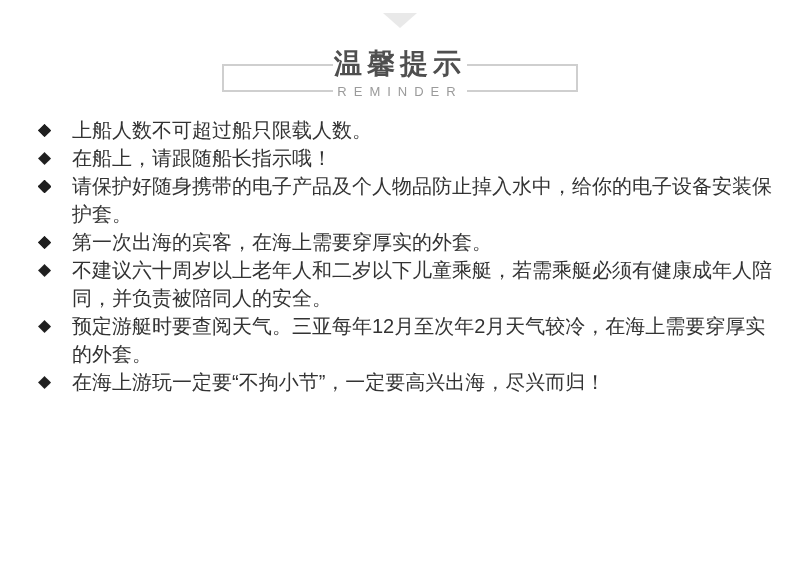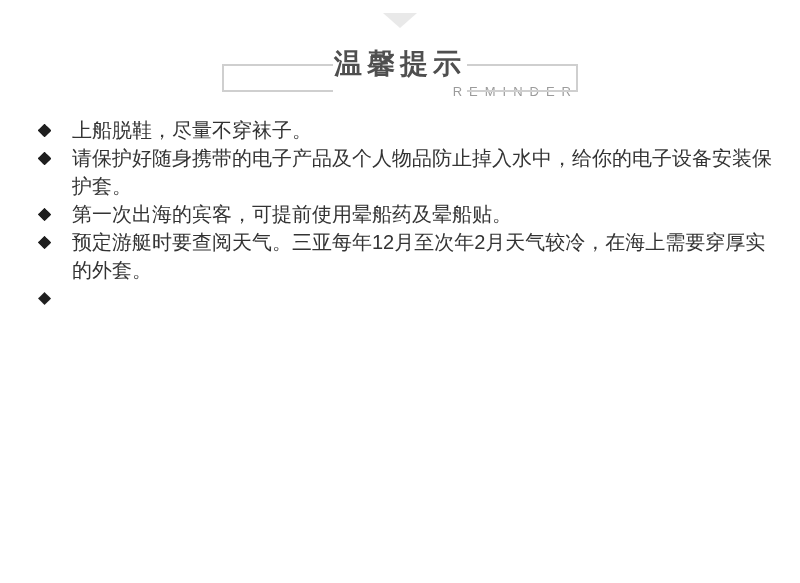--- a/index.html
+++ b/index.html
@@ -53,21 +53,21 @@
     line-height: 40px;
     letter-spacing: 5px;
     text-align: center;
     color: #4f4f4f;
     white-space: nowrap;
   }
   .subtitle {
     font-size: 13px;
     line-height: 16px;
     letter-spacing: 7px;
-    text-align: right;
+    text-align: center;
     color: #9b9b9b;
     white-space: nowrap;
   }
   
   .reminder-list {
     list-style: none;
     margin: 16px 0 0 0;
     padding: 0 20px 0 38px;
   }
   .reminder-list li {
@@ -96,27 +96,27 @@
 
   <div class="title-wrap">
     <div class="bracket bracket-left"></div>
     <div class="bracket bracket-right"></div>
     <h1 class="title">温馨提示</h1>
     <div class="subtitle">REMINDER</div>
   </div>
 
   <ul class="reminder-list">
       <li><span class="bullet">◆</span></li>
+      <li><span class="bullet">◆</span><span>上船人数不可超过船只限载人数。</span></li>
+      <li><span class="bullet">◆</span><span>在船上，请跟随船长指示哦！</span></li>
       <li><span class="bullet">◆</span></li>
-      <li><span class="bullet">◆</span></li>
-      <li><span class="bullet">◆</span><span>上船脱鞋，尽量不穿袜子。</span></li>
       <li><span class="bullet">◆</span></li>
       <li><span class="bullet">◆</span></li>
       <li><span class="bullet">◆</span></li>
       <li><span class="bullet">◆</span><span>请保护好随身携带的电子产品及个人物品防止掉入水中，给你的电子设备安装保护套。</span></li>
       <li><span class="bullet">◆</span></li>
-      <li><span class="bullet">◆</span><span>第一次出海的宾客，可提前使用晕船药及晕船贴。</span></li>
-      <li><span class="bullet">◆</span></li>
+      <li><span class="bullet">◆</span><span>第一次出海的宾客，在海上需要穿厚实的外套。</span></li>
+      <li><span class="bullet">◆</span><span>不建议六十周岁以上老年人和二岁以下儿童乘艇，若需乘艇必须有健康成年人陪同，并负责被陪同人的安全。</span></li>
       <li><span class="bullet">◆</span><span>预定游艇时要查阅天气。三亚每年12月至次年2月天气较冷，在海上需要穿厚实的外套。</span></li>
-      <li><span class="bullet">◆</span></li>
+      <li><span class="bullet">◆</span><span>在海上游玩一定要“不拘小节”，一定要高兴出海，尽兴而归！</span></li>
     </ul>
 
 </div>
 
 </body></html>

